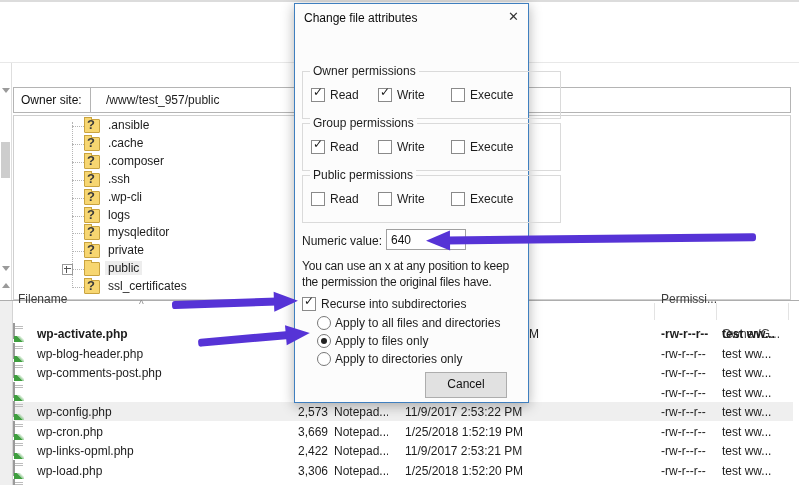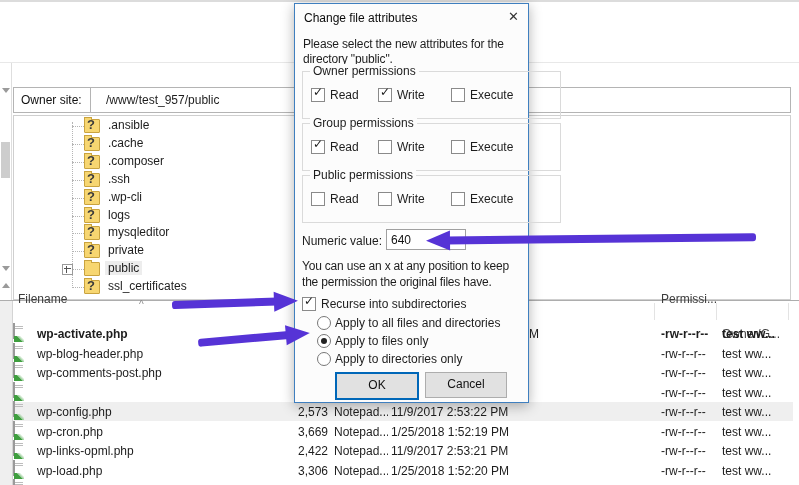--- a/index.html
+++ b/index.html
@@ -49,21 +49,21 @@
   .file-row{position:absolute;left:13px;width:780px;height:19px;}
   .file-row.highlight{background:#efefef;}
   .cell{position:absolute;top:3px;white-space:nowrap;overflow:hidden;}
   .c-icon{left:5px;top:3px;width:13px;height:13px;background:#fdfdfd;border:1px solid #9a9a9a;}
   .c-icon::after{content:"";position:absolute;left:1px;bottom:1px;width:10px;height:6px;
     background:linear-gradient(45deg,#3f9e3f 55%,#8fc98f 56%,transparent 80%);}
   .c-icon::before{content:"";position:absolute;left:2px;top:2px;width:8px;height:1px;background:#bdbdbd;box-shadow:0 2px 0 #bdbdbd;}
   .c-name{left:24px;}
   .c-size{left:237px;width:78px;text-align:right;}
   .c-type{left:321px;width:54px;}
-  .c-mod{left:378px;width:150px;}
+  .c-mod{left:392px;width:150px;}
   .c-perm{left:648px;width:58px;}
   .c-owner{left:709px;width:64px;}
   .peek{left:529px;top:327px;z-index:1;}
 
   
   .dialog{left:294px;top:3px;width:233px;height:398px;background:#fcfcfc;border:1px solid var(--dlgborder);
     box-shadow:0 3px 12px rgba(0,0,0,.30);z-index:5;}
   .dlg-title{position:absolute;left:9px;top:7px;color:#0b0b0b;}
   .dlg-close{position:absolute;right:9px;top:5px;font-size:13px;color:#333;cursor:default;}
   .dlg-intro{position:absolute;left:8px;top:33px;width:220px;line-height:15px;letter-spacing:-0.15px;}
@@ -294,21 +294,20 @@
     <span class="cell c-mod">12/13/2018 10:05:03 AM</span>
     <span class="cell c-perm">-rw-r--r--</span>
     <span class="cell c-owner">test ww...</span>
   </div>
     </div>
   <div class="abs peek">M</div>
 
   <div class="abs dialog">
     <div class="dlg-title">Change file attributes</div>
     <div class="dlg-close">✕</div>
-    <div class="dlg-intro">Please select the new attributes for the directory "public".</div>
 
     <div id="groups-mount">
         <div class="grp" style="top: 67px;">
     <span class="grp-label">Owner permissions</span>
     <span class="cb cb1 on">
       <span class="box">
               <i class="mark">✓</i>
             </span>
       <span class="cblabel">Read</span>
     </span>
@@ -377,21 +376,20 @@
         <div class="radio-row sel" style="top: 330px;">
     <span class="radio"></span>
     <span class="radio-label">Apply to files only</span>
   </div>
         <div class="radio-row" style="top: 348px;">
     <span class="radio"></span>
     <span class="radio-label">Apply to directories only</span>
   </div>
       </div>
 
-    <div class="btn btn-ok">OK</div>
     <div class="btn btn-cancel">Cancel</div>
   </div>
 
   <div class="arrow point-left" id="arrow-numeric">
     <div class="shaft"></div>
     <div class="head"></div>
   </div>
   <div class="arrow point-right" id="arrow-recurse">
     <div class="shaft"></div>
     <div class="head"></div>

